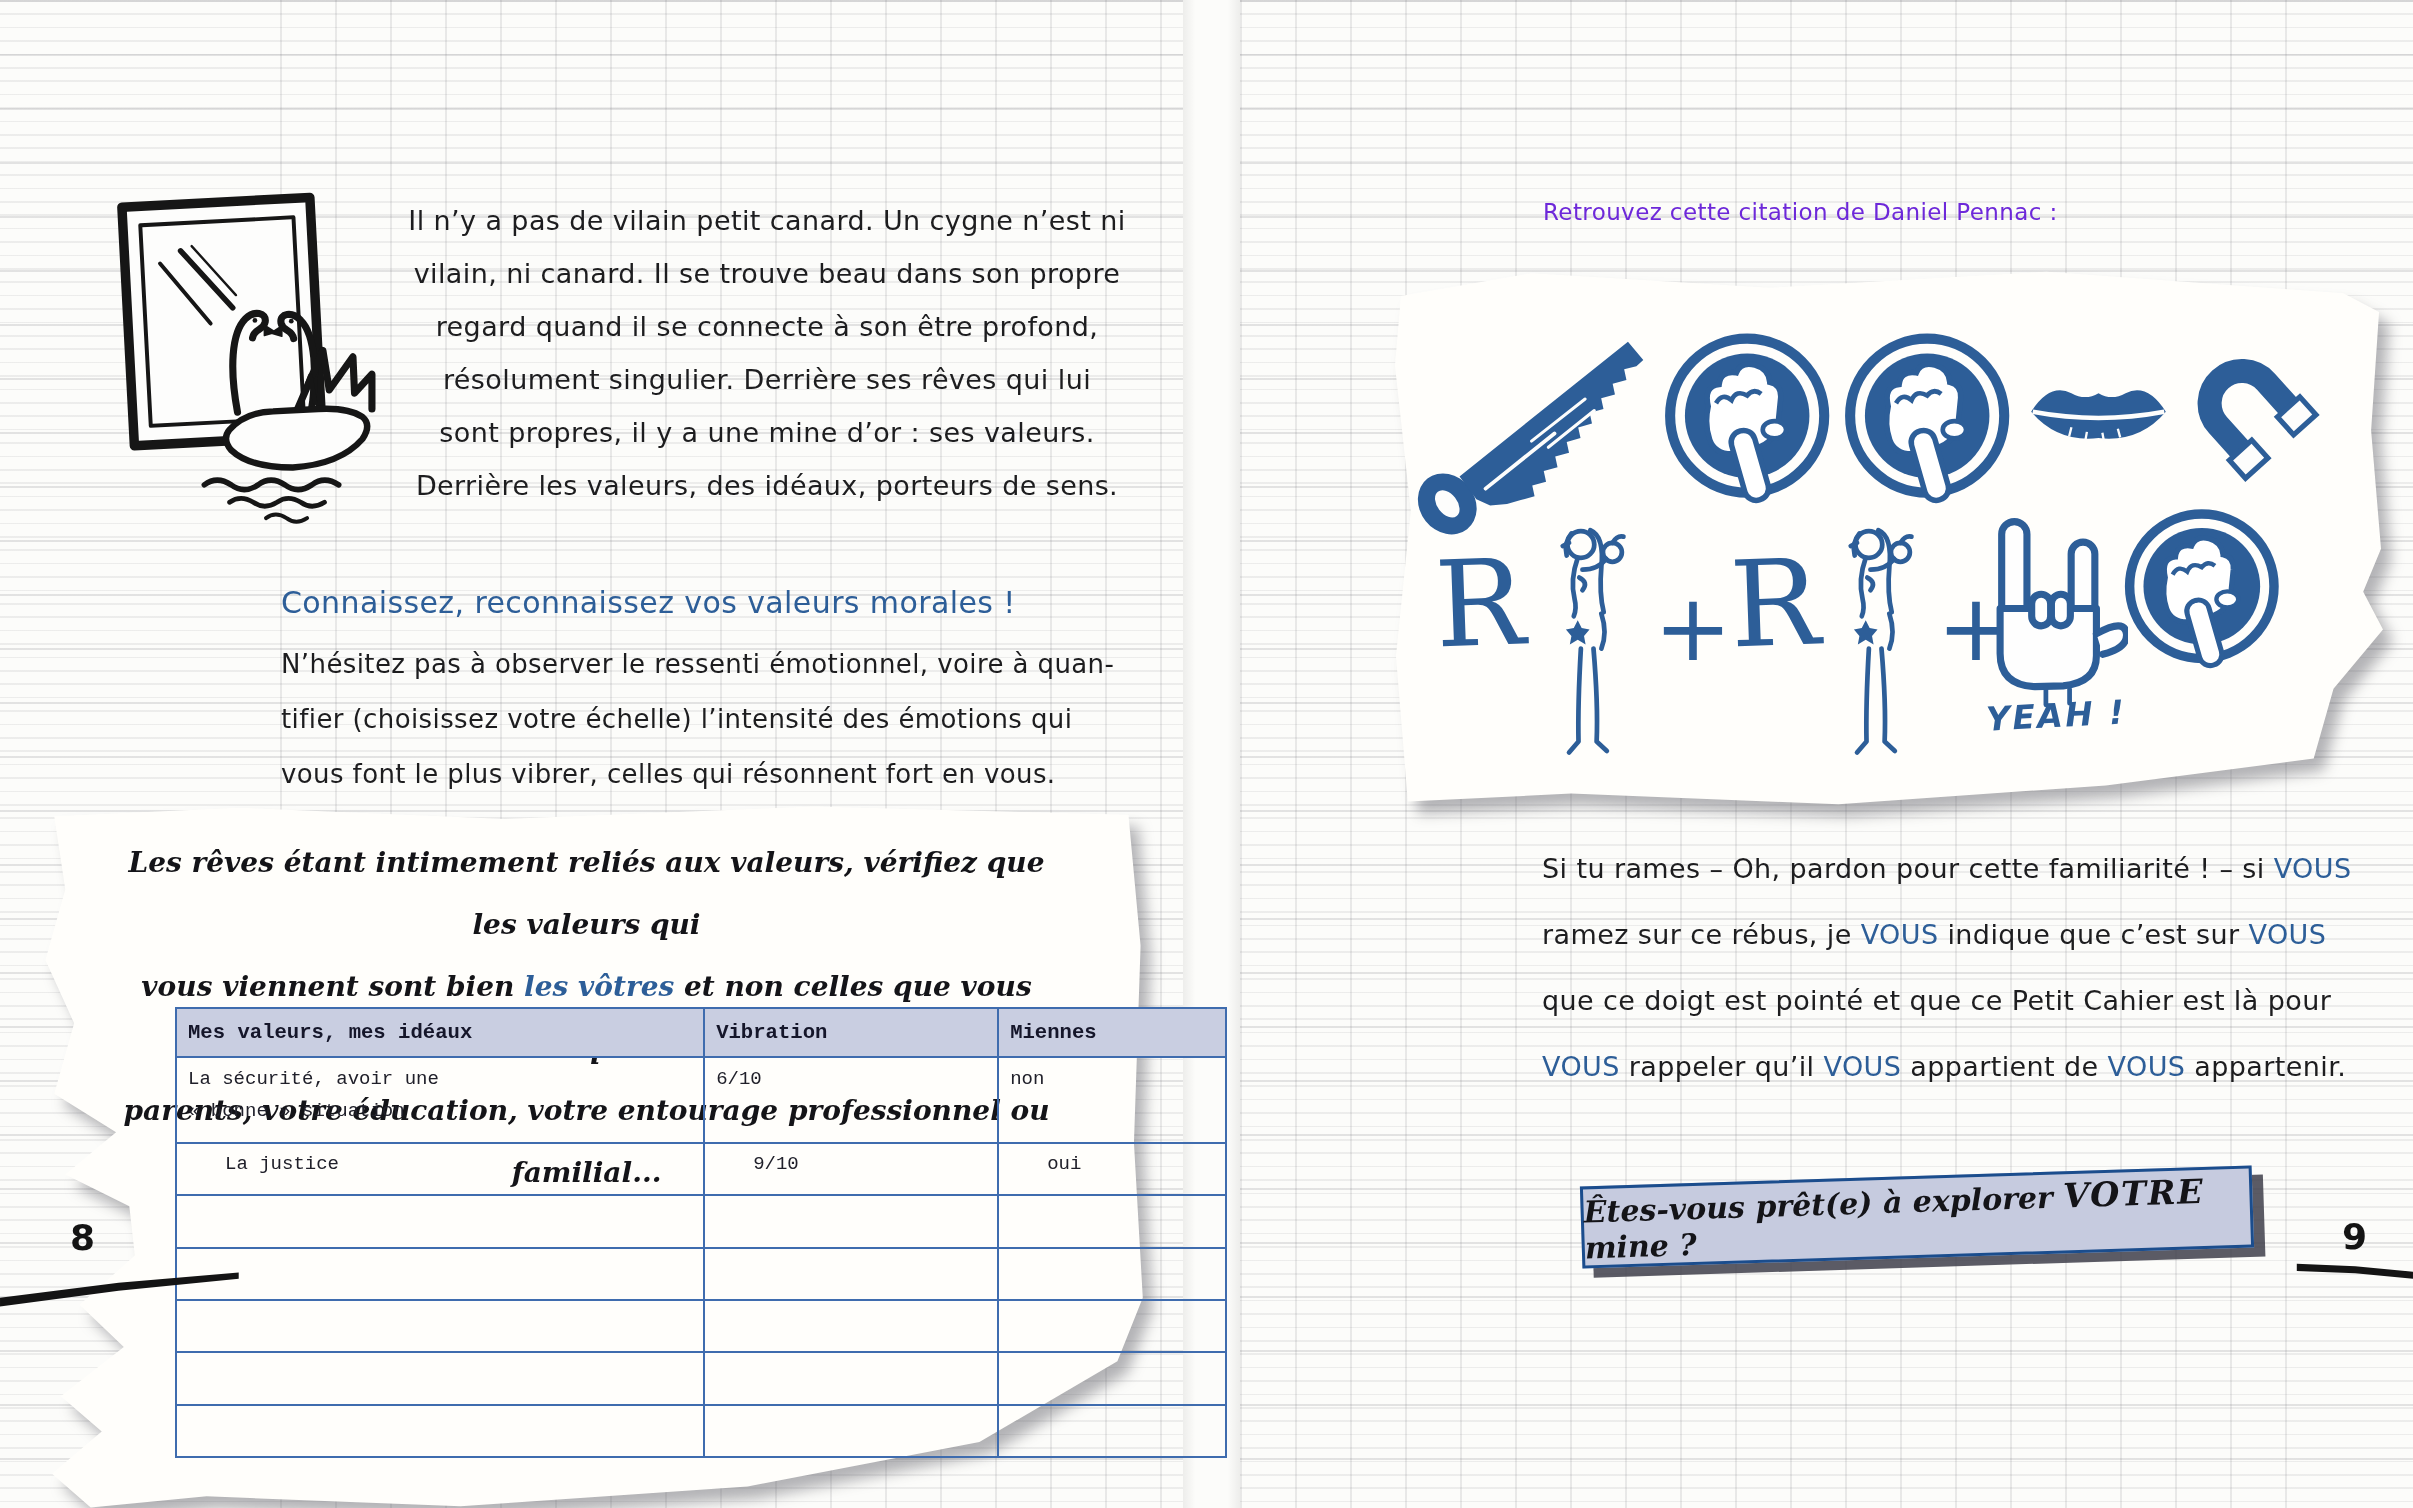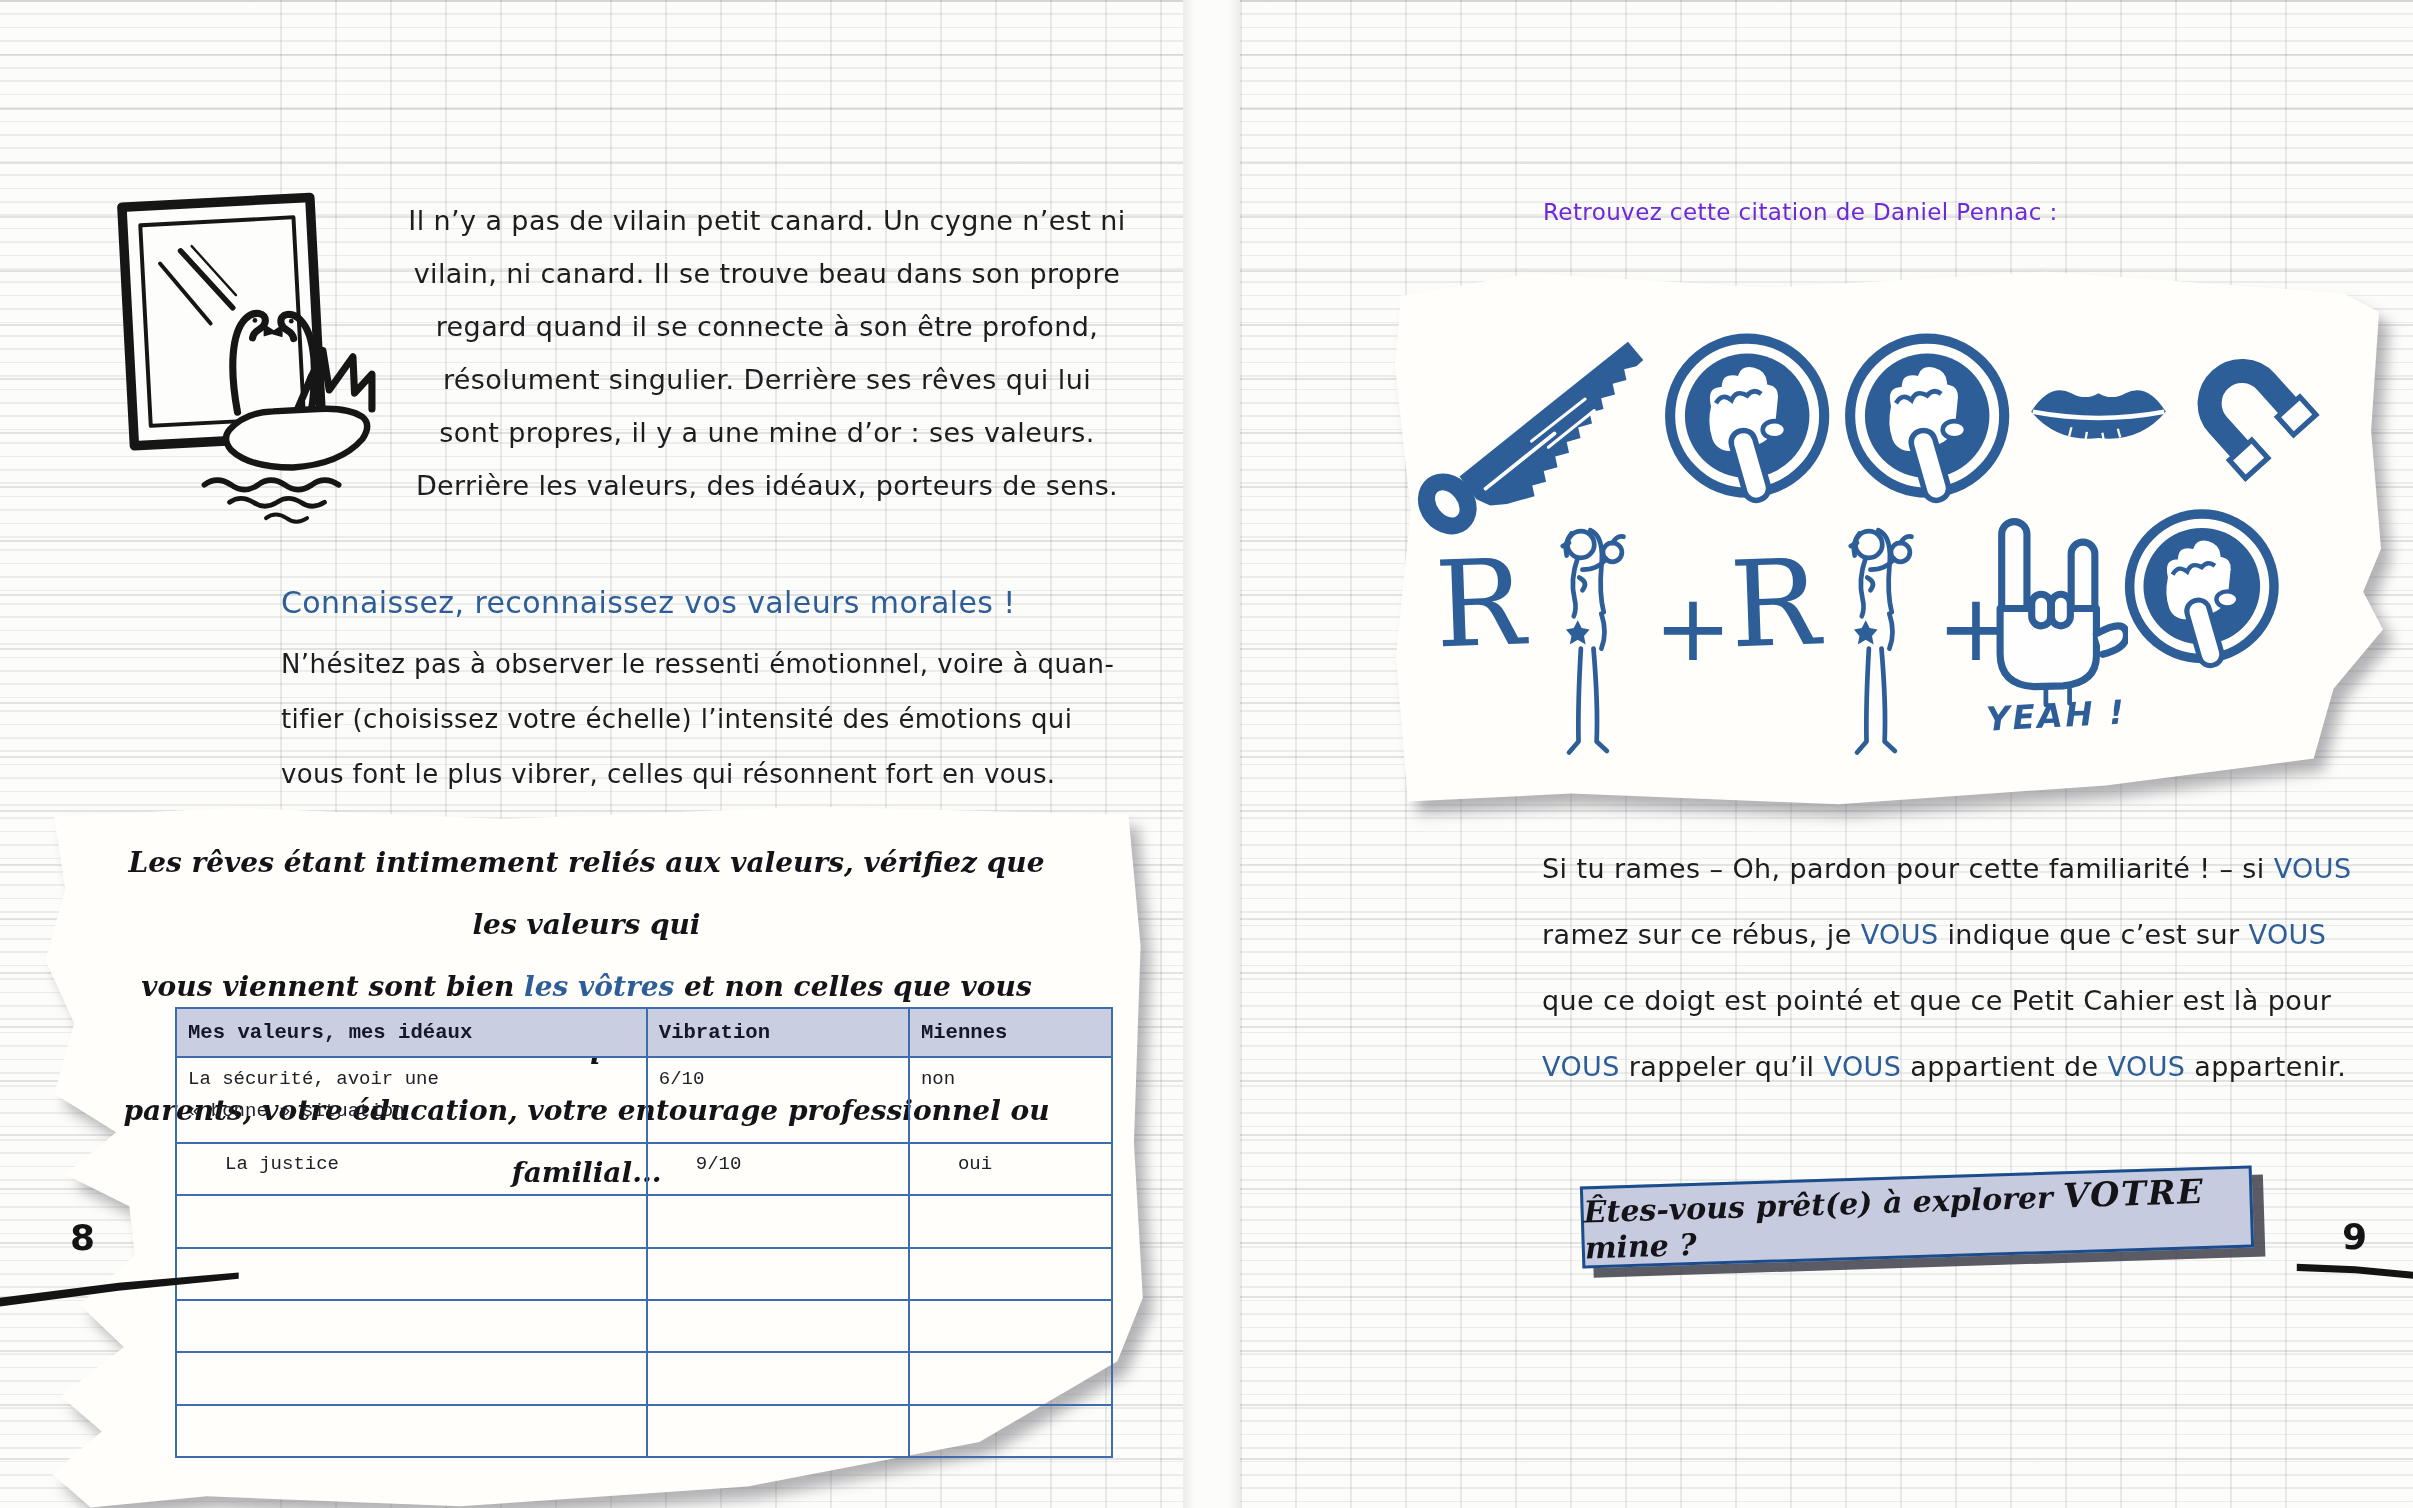--- a/index.html
+++ b/index.html
@@ -34,21 +34,21 @@
   #left-panel{clip-path:polygon(1.2% 1.6%,18% .4%,42% 2%,70% .2%,98.5% 1.4%,99.6% 20%,99% 48%,99.8% 70%,
       97.5% 79%,85% 90.5%,64% 96.8%,38% 99.6%,15% 98.2%,4.5% 99.8%,1% 95%,5.5% 89%,1.8% 84%,7.5% 77%,
       3.5% 71%,8.5% 64%,8% 57%,2.2% 52.5%,6.8% 46.5%,1.2% 41%,3% 31%,.4% 22%,2.2% 12%);}
   #right-panel-wrap{left:1393px;top:269px;width:990px;height:538px;}
   #right-panel{clip-path:polygon(.8% 5%,14% .8%,38% 3.5%,66% .5%,96% 4.5%,99.6% 8%,98.8% 30%,99.8% 52%,
       98% 60%,100% 67%,95% 78%,93% 91%,72% 96%,45% 99.5%,18% 97.5%,1.5% 99%,.3% 72%,1.8% 45%,.2% 18%);}
   
   #panel-note{left:116px;top:832px;width:941px;text-align:center;z-index:3;
     font-family:"DejaVu Serif",serif;font-style:italic;font-weight:bold;font-size:28px;line-height:62px;color:#141418;}
   
-  #values-table{left:175px;top:1007px;width:938px;z-index:3;border-collapse:collapse;table-layout:fixed;
+  #values-table{left:175px;top:1007px;width:1052px;z-index:3;border-collapse:collapse;table-layout:fixed;
     font-family:"Liberation Mono","DejaVu Sans Mono",monospace;}
   #values-table th,#values-table td{border:2.4px solid #3f6cae;padding:4.7px 11px;text-align:left;vertical-align:top;}
   #values-table th{background:#c9cee1;font-size:20.6px;font-weight:bold;color:#15162a;height:38px;vertical-align:middle;}
   #values-table td{font-size:19px;line-height:32px;white-space:pre-line;color:#20202a;}
   #values-table tr.r0 td{height:74px;} #values-table tr.r1 td{height:41px;padding-left:48px;} #values-table tr.empty td{height:41px;}
   
   .pagenum{font-size:36px;font-weight:bold;color:#141414;z-index:4;}
   #pn8{left:70px;top:1217px;} #pn9{left:2342px;top:1216px;}
   #stroke-layer{position:absolute;inset:0;z-index:4;pointer-events:none;}
   

